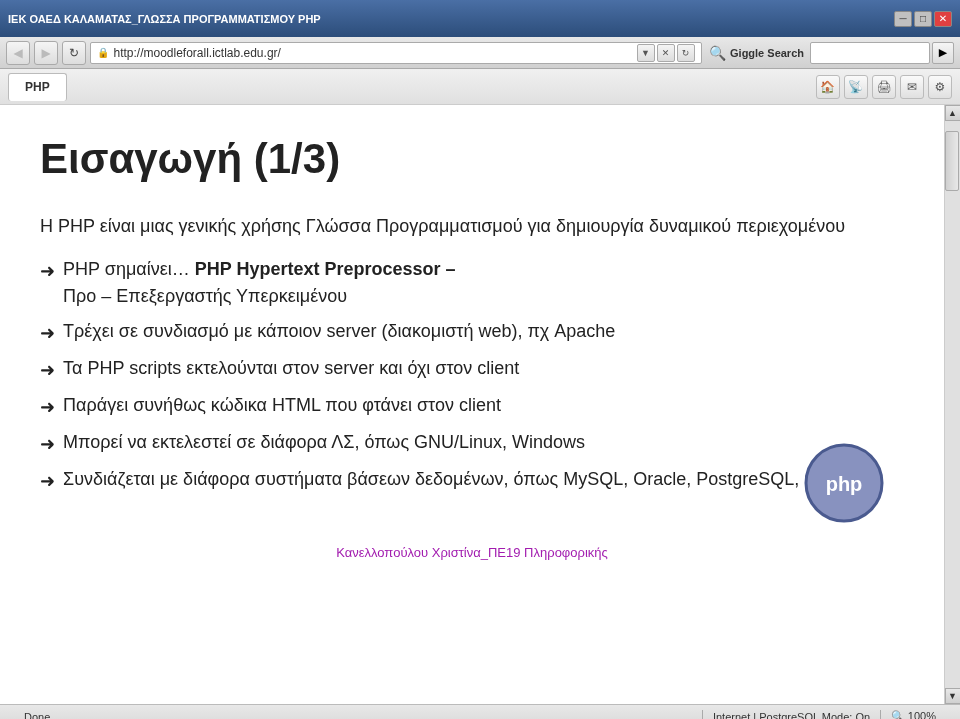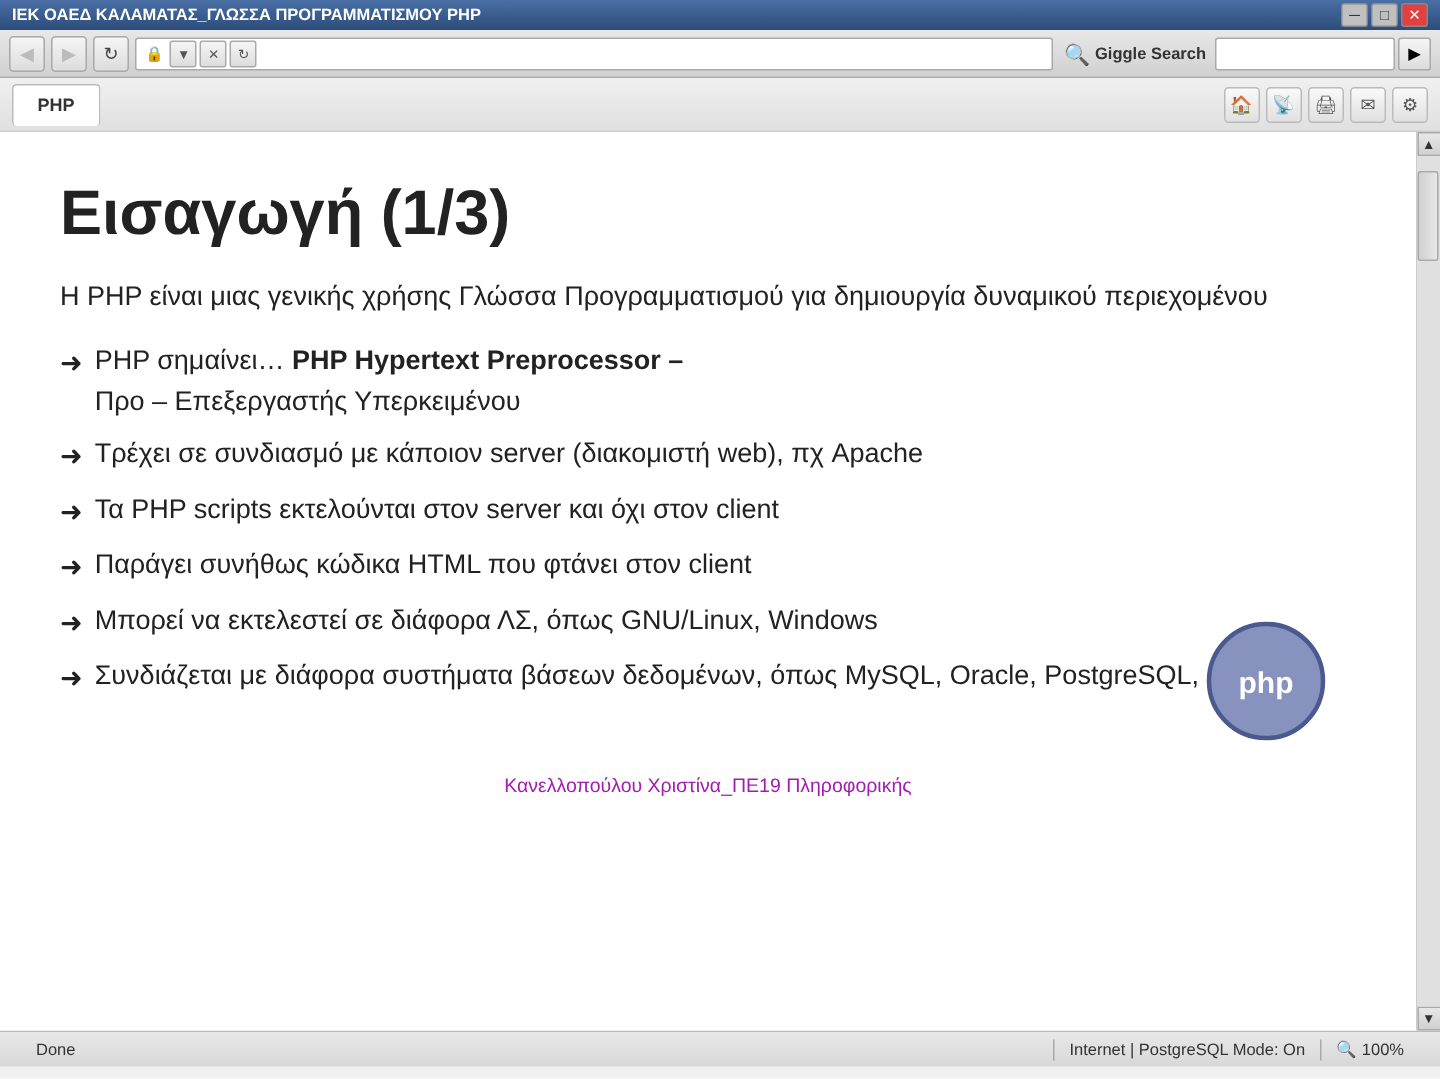--- a/index.html
+++ b/index.html
@@ -1,21 +1,21 @@
 <!DOCTYPE html>
 <html><head>
   <meta charset="utf-8">
   <style>
     * { margin: 0; padding: 0; box-sizing: border-box; }
     body { font-family: Arial, sans-serif; background: #f0f0f0; width: 960px; height: 719px; overflow: hidden; }
 
     
     .title-bar {
       background: linear-gradient(to bottom, #4a6fa5, #2c4d7a);
-      height: 20px;
+      height: 37px;
       display: flex;
       align-items: center;
       padding: 0 8px;
       color: white;
       font-size: 11px;
     }
     .title-bar-text {
       flex: 1;
       font-weight: bold;
       font-size: 11px;
@@ -256,21 +256,21 @@
       width: 1px;
       height: 14px;
       background: #aaa;
     }
 
     
     .page-title {
       font-size: 42px;
       font-weight: bold;
       color: #222;
-      margin-bottom: 18px;
+      margin-bottom: 30px;
       font-family: Arial, sans-serif;
     }
     .content-body {
       font-size: 18px;
       color: #222;
       line-height: 1.5;
     }
     .content-para {
       margin-bottom: 16px;
     }
@@ -313,20 +313,21 @@
     <div class="win-btn close">✕</div>
   </div>
 </div>
 
 <div class="nav-bar">
   <div class="nav-btn disabled">◀</div>
   <div class="nav-btn disabled">▶</div>
   <div class="nav-btn">↻</div>
   <div class="address-bar">
     <span class="address-icon">🔒</span>
+    <span class="address-text">http://moodleforall.ictlab.edu.gr/</span>
     <div class="address-btns">
       <div class="addr-btn">▼</div>
       <div class="addr-btn">✕</div>
       <div class="addr-btn">↻</div>
     </div>
   </div>
   <div class="search-area">
     <div class="search-icon-area">
       <span style="font-size:14px;">🔍</span>
       <span class="search-label">Giggle Search</span>

